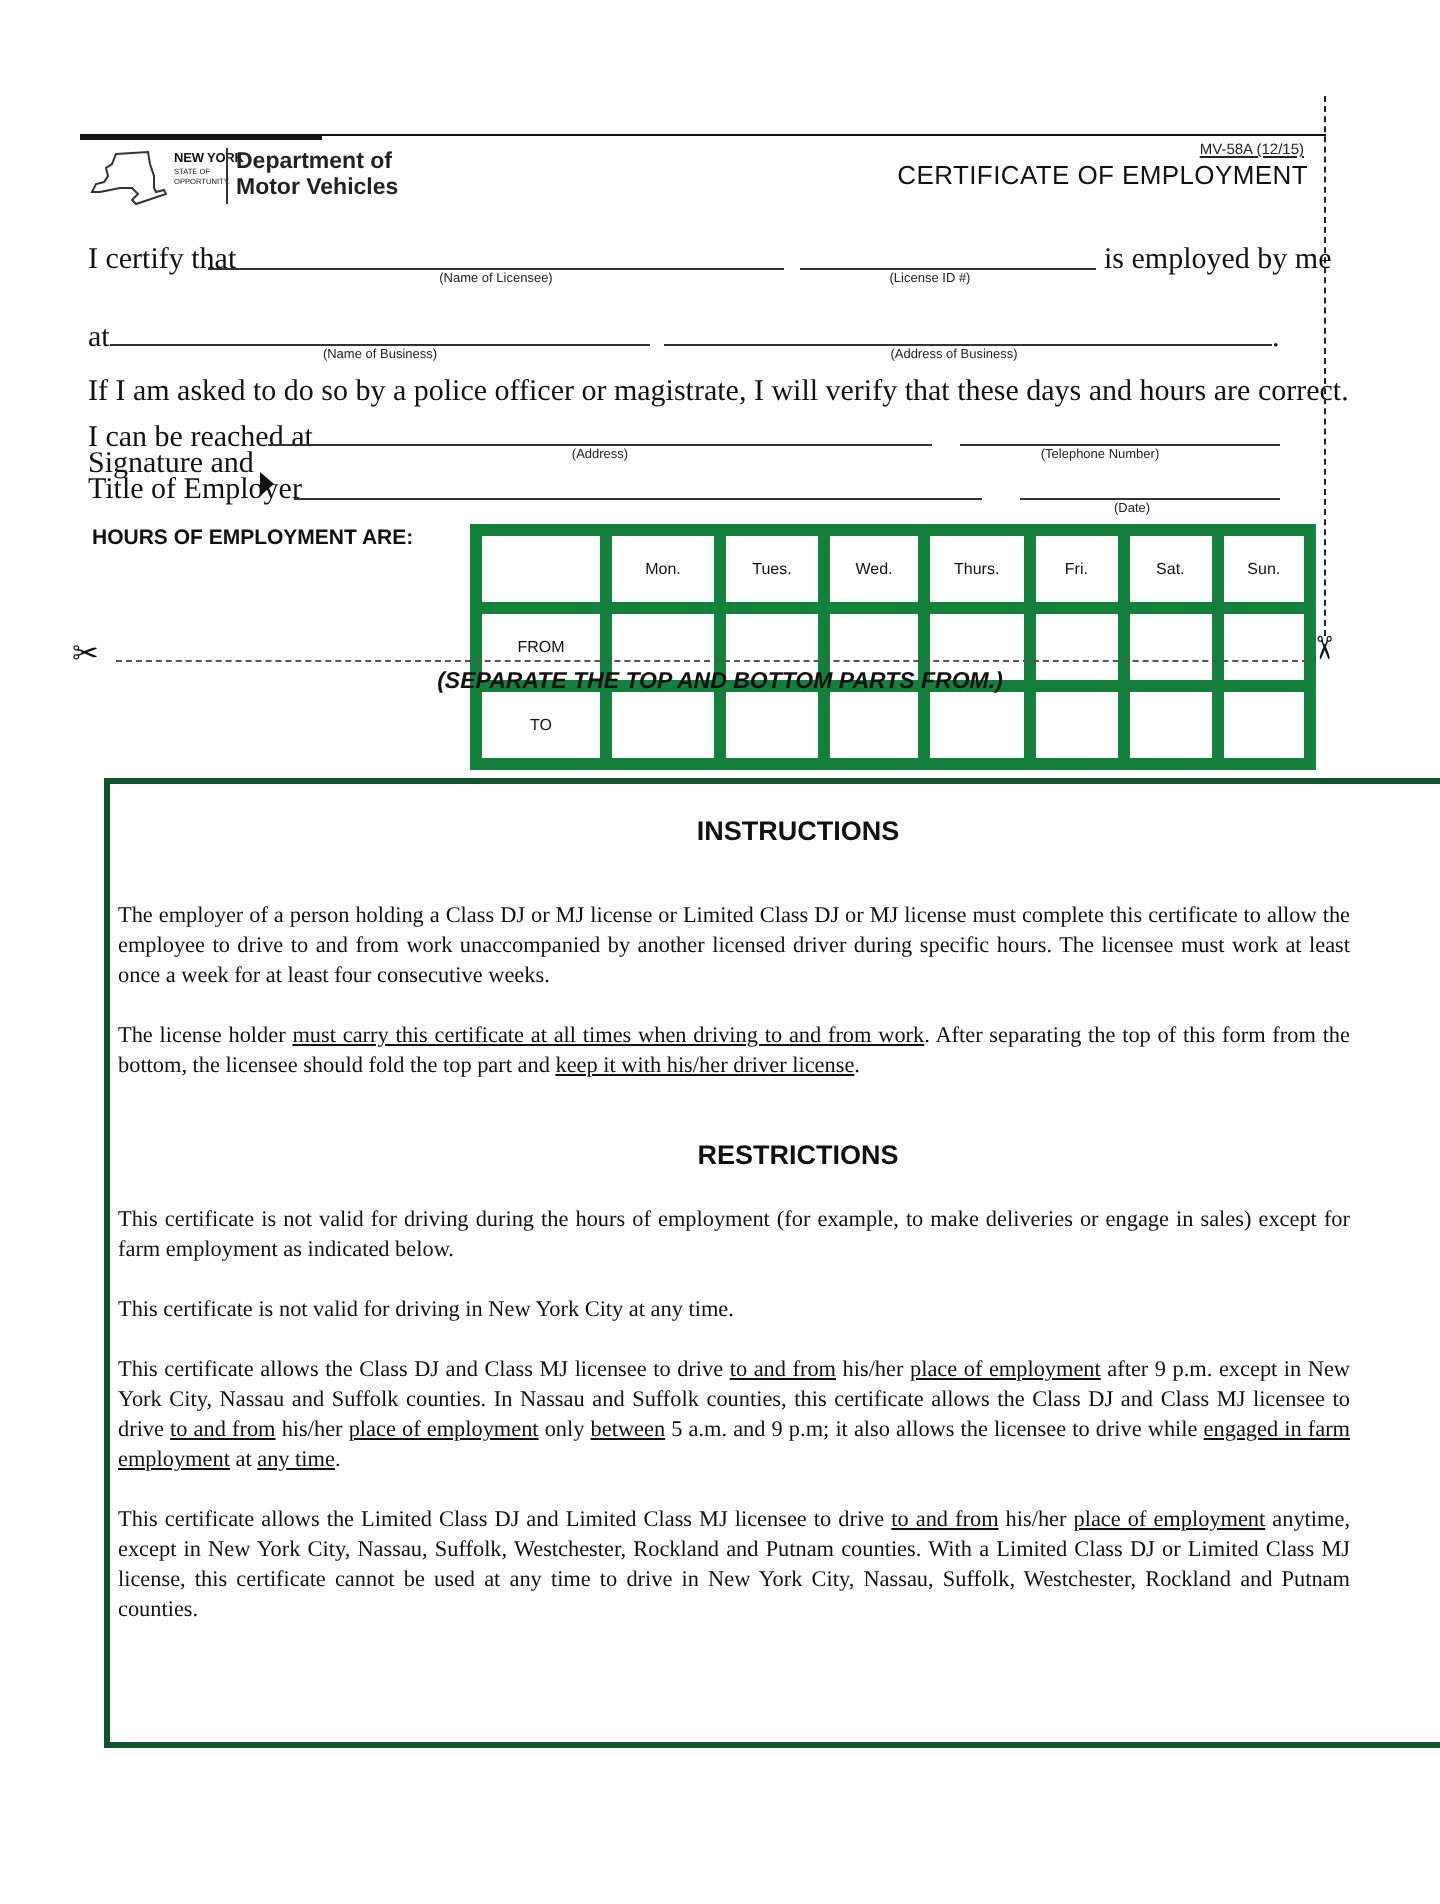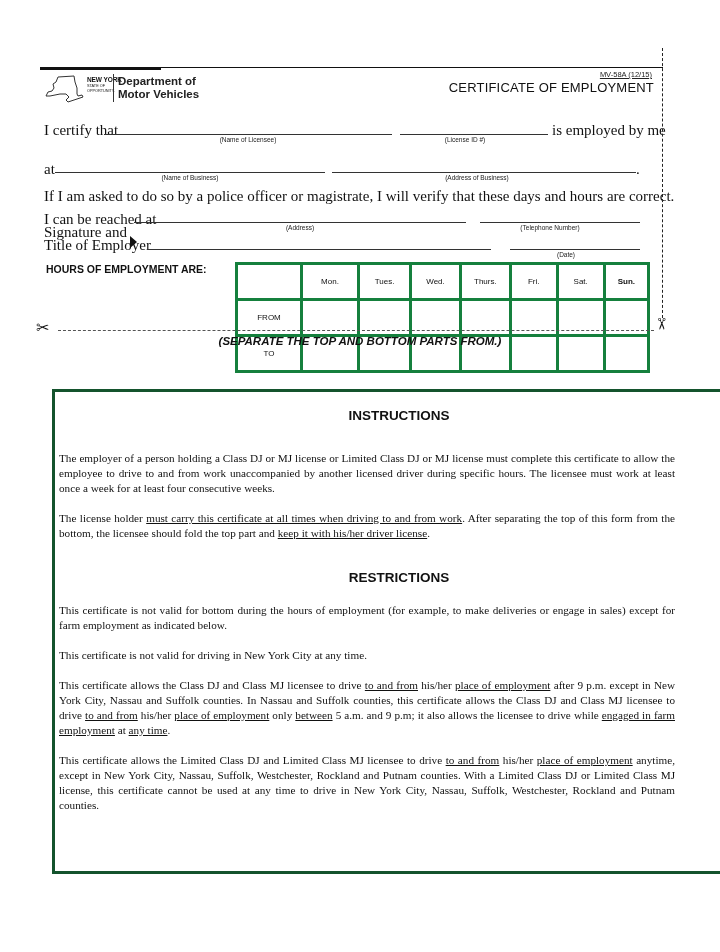--- a/index.html
+++ b/index.html
@@ -22,21 +22,21 @@
   
   .line { position: absolute; height: 1px; background: #333; }
   .txt { position: absolute; font-size: 15px; white-space: nowrap; }
   .cap { position: absolute; font-size: 6.5px; font-family: "Liberation Sans", sans-serif; color: #222; text-align: center; white-space: nowrap; }
 
   .arrow-icon { position: absolute; left: 130px; top: 236px; width: 7px; height: 12px; }
 
   .hours-label { left: 46px; top: 263px; font-size: 10.5px; font-weight: bold; }
 
   table.hours { position: absolute; left: 235px; top: 262px; border-collapse: collapse; font-family: "Liberation Sans", sans-serif; }
-  table.hours td { border: 3px solid #15803d; font-size: 8px; text-align: center; vertical-align: middle; padding: 12px; }
+  table.hours td { border: 6px solid #15803d; font-size: 8px; text-align: center; vertical-align: middle; padding: 12px; }
   table.hours tr.h td { height: 17px; }
   table.hours tr.r td { height: 19px; }
 
   
   .vdash { position: absolute; left: 662px; top: 48px; width: 0; height: 270px; border-left: 1.3px dashed #222; }
   .hdash { position: absolute; left: 58px; top: 330px; width: 596px; height: 0; border-top: 1.3px dashed #555; }
   .scissors-left { left: 36px; top: 320px; font-size: 16px; line-height: 16px; }
   .scissors-right { left: 654px; top: 316px; font-size: 16px; line-height: 16px; transform: rotate(90deg); }
   .separate { left: 0; width: 720px; top: 335px; text-align: center; font-size: 11.5px; font-weight: bold; font-style: italic; }
 
@@ -106,21 +106,21 @@
 <table class="hours">
   <tbody>
       <tr class="h">
     <td style="width:65px;"></td>
     <td style="width:57px;">Mon.</td>
     <td style="width:52px;">Tues.</td>
     <td style="width:50px;">Wed.</td>
     <td style="width:44px;">Thurs.</td>
     <td style="width:47px;">Fri.</td>
     <td style="width:47px;">Sat.</td>
-    <td style="width:43px;font-weight:bold;">Sun.</td>
+    <td style="width:43px;">Sun.</td>
   </tr>
   <tr class="r">
     <td>FROM</td>
     <td></td>
     <td></td>
     <td></td>
     <td></td>
     <td></td>
     <td></td>
     <td></td>
@@ -146,20 +146,20 @@
 
 <div class="abs box">
   <div class="sec-title" style="top:16px;">INSTRUCTIONS</div>
 
   <div class="para" style="top:59px;"><span>The employer of a person holding a Class DJ or MJ license or Limited Class DJ or MJ license must complete this certificate to allow the employee to drive </span><b>to and from work unaccompanied</b><span> by another licensed driver during specific hours. The licensee must work at least once a week for at least four consecutive weeks.</span></div>
 
   <div class="para" style="top:119px;"><span>The license holder </span><u>must carry this certificate at all times when driving to and from work</u><span>. After separating the top of this form from the bottom, the licensee should fold the top part and </span><u>keep it with his/her driver license</u><span>.</span></div>
 
   <div class="sec-title" style="top:178px;">RESTRICTIONS</div>
 
-  <div class="para" style="top:211px;"><span>This certificate is </span><b>not valid</b><span> for bottom </span><b>during the hours of employment</b><span> (for example, to make deliveries or engage in sales) except for farm employment as indicated below.</span></div>
+  <div class="para" style="top:211px;"><span>This certificate is </span><b>not valid</b><span> for driving </span><b>during the hours of employment</b><span> (for example, to make deliveries or engage in sales) except for farm employment as indicated below.</span></div>
 
   <div class="para" style="top:256px;"><span>This certificate is </span><b>not valid for driving in New York City at any time.</b></div>
 
   <div class="para" style="top:286px;"><span>This certificate allows the </span><b>Class DJ</b><span> and </span><b>Class MJ</b><span> licensee to drive </span><u>to and from</u><span> his/her </span><u>place of employment</u><span> </span><b>after 9 p.m. except in New York City, Nassau and Suffolk counties.</b><span>  In </span><b>Nassau and Suffolk counties</b><span>, this certificate allows the </span><b>Class DJ</b><span> and </span><b>Class MJ</b><span> licensee to drive </span><u>to and from</u><span> his/her </span><u>place of employment</u><span> only </span><u>between</u><span> </span><b>5 a.m. and 9 p.m</b><span>; it also allows the licensee to drive while </span><u>engaged in farm employment</u><span> at </span><u>any time</u><span>.</span></div>
 
   <div class="para" style="top:361px;"><span>This certificate allows the </span><b>Limited Class DJ</b><span> and </span><b>Limited Class MJ</b><span> licensee to drive </span><u>to and from</u><span> his/her </span><u>place of employment</u><span> </span><b>anytime, except in New York City, Nassau, Suffolk, Westchester, Rockland and Putnam counties</b><span>. With a </span><b>Limited Class DJ</b><span> or </span><b>Limited Class MJ</b><span> license, this certificate </span><b>cannot be used at any time</b><span> to drive </span><b>in New York City, Nassau, Suffolk, Westchester, Rockland and Putnam counties.</b></div>
 </div>
 
 </body></html>

